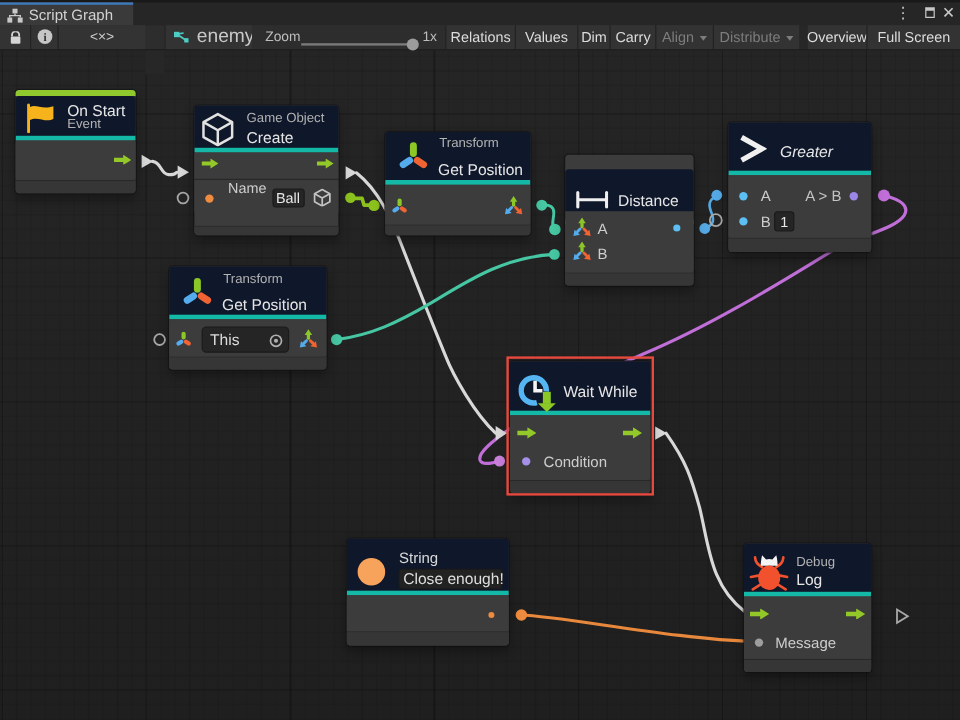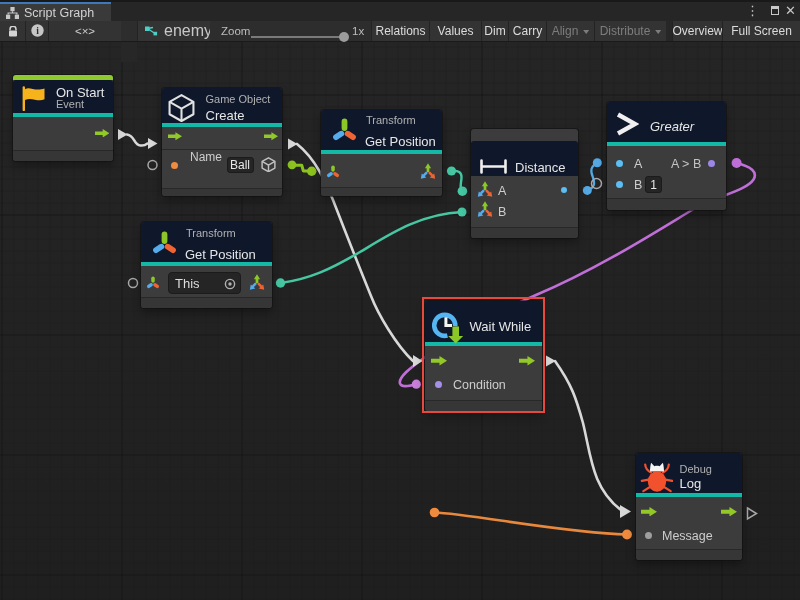--- a/index.html
+++ b/index.html
@@ -388,22 +388,35 @@
         </svg>
  </div>
  <div class="bd" style="top:72px;height:26px;">
   <div class="abs" style="left:9.5px;top:8px;width:7.4px;height:7.4px;border-radius:50%;background:#a68fe8;"></div>
   <div class="abs cy t13" style="left:28px;top:12px;">Condition</div>
  </div>
  <div class="ft" style="height:11px;"></div>
 </div>
 <div id="selbox" style="left:421.5px;top:297px;width:119px;height:112px;"></div>
 
-
-<div class="node" style="left:636px;top:452.5px;width:106px;height:107px;">
+<div class="node" style="left:289px;top:448.5px;width:135px;height:89px;">
+ <div class="hd" style="top:0;height:47.5px;">
+  <div class="abs" style="left:9px;top:16px;width:23px;height:23px;border-radius:50%;background:#f8a35b;"></div>
+  <div class="abs cy t13" style="left:43.5px;top:16.5px;color:#d8d8d8;">String</div>
+  <div class="field" style="left:43px;top:25.5px;width:87px;height:16.5px;background:#222222;">
+   <div class="abs cy" style="left:3px;top:50%;font-size:13px;color:#dedede;white-space:nowrap;">Close enough!</div>
+  </div>
+ </div>
+ <div class="bd" style="top:48.5px;height:28.5px;">
+  <div class="abs" style="left:117.5px;top:12.5px;width:5.5px;height:5.5px;border-radius:50%;background:#ef8b3e;"></div>
+ </div>
+ <div class="ft" style="height:11.5px;"></div>
+</div>
+
+<div class="node" style="left:620px;top:452.5px;width:106px;height:107px;">
  <div class="hd" style="top:0;height:44.5px;">
   <svg class="abs" style="left:4px;top:9.5px" width="33" height="31" viewBox="0 0 33 31">
    <g stroke="#f2512d" stroke-width="2.2" fill="none" stroke-linecap="round">
     <path d="M11 10.5 C8 9 5.4 6 5.2 2.5"></path>
     <path d="M23 10.5 C26 9 28.6 6 28.8 2.5"></path>
     <path d="M10 17.3 L1.8 18.8 M24 17.3 L32.2 18.8"></path>
     <path d="M11.9 23.8 L3.3 29.1 M22.1 23.8 L30.7 29.1"></path>
    </g>
    <path d="M10 9.5 C10 6.8 10.3 4.1 11.1 0.8 L14.4 4.2 C16 3.6 18 3.6 19.6 4.2 L22.9 0.8 C23.7 4.1 24 6.8 24 9.5 Z" fill="#f5f5f5"></path>
    <ellipse cx="17" cy="19.5" rx="9.2" ry="10.2" fill="#f2512d"></ellipse>

